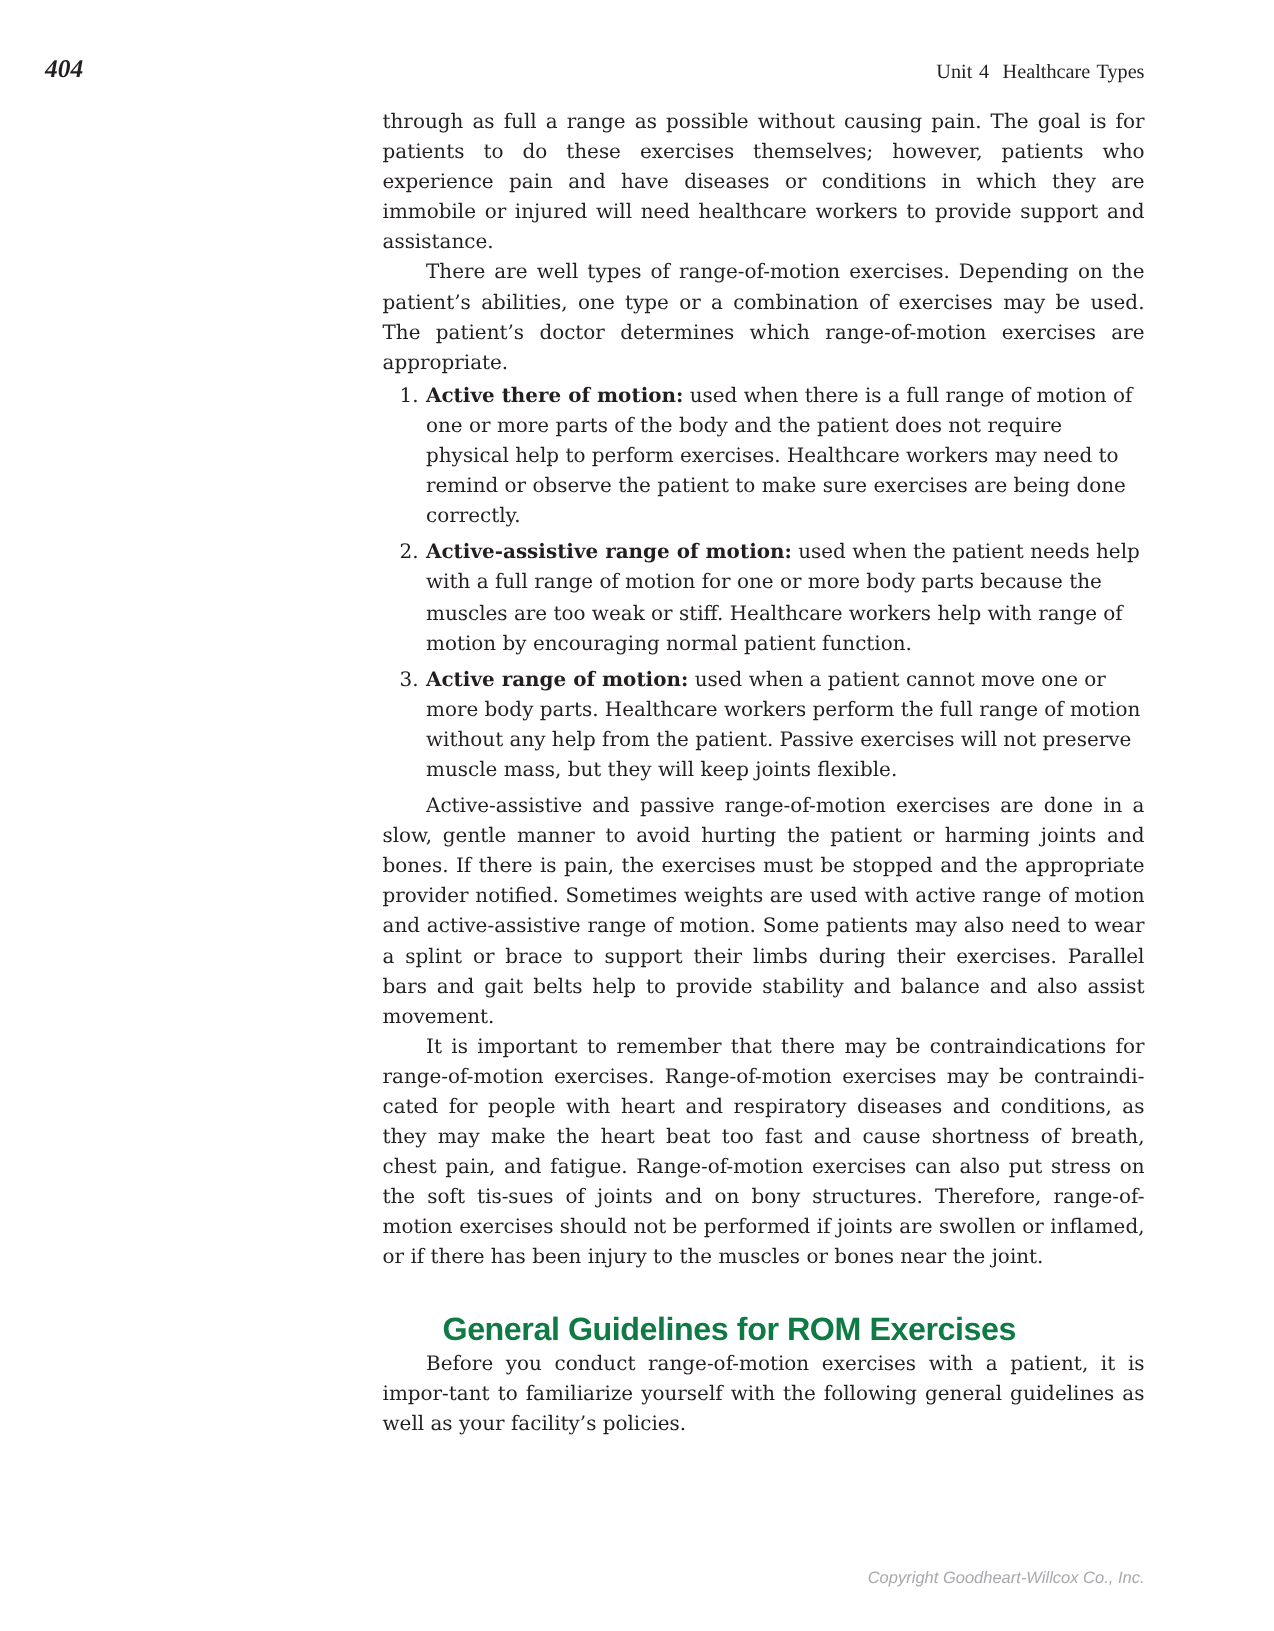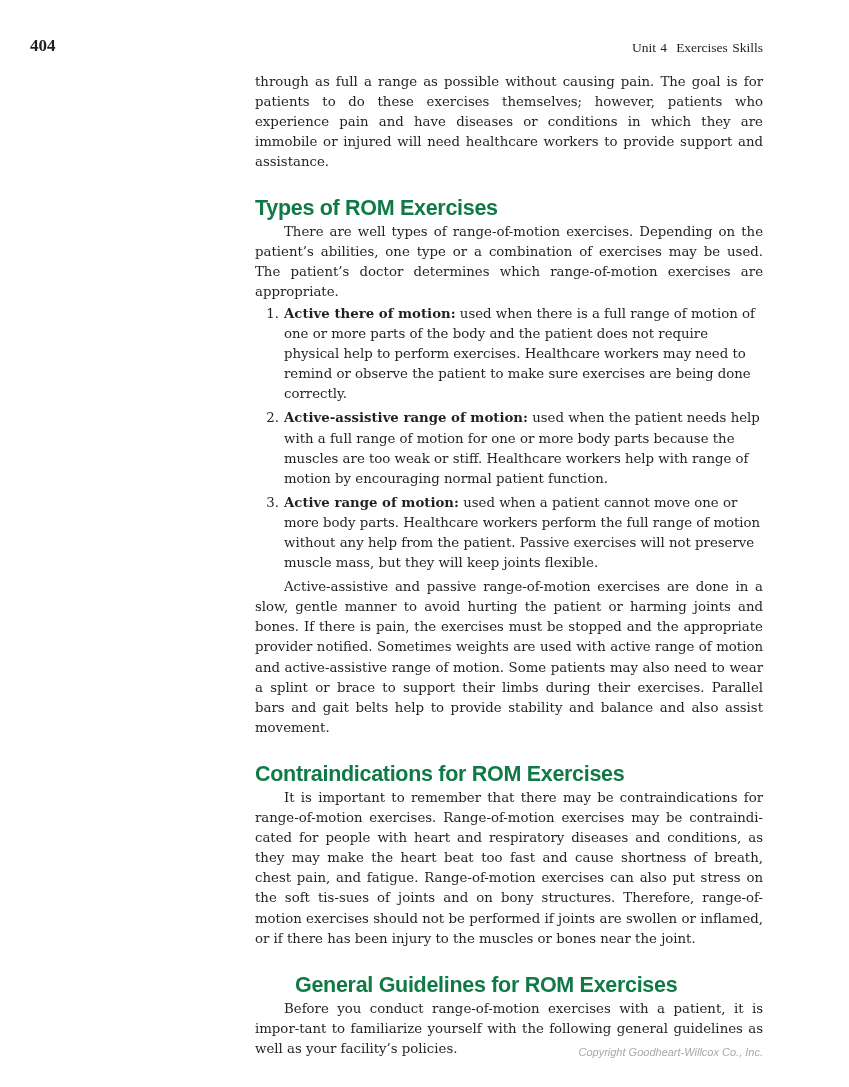--- a/index.html
+++ b/index.html
@@ -1,17 +1,17 @@
 <!DOCTYPE html>
 <html><head>
 <meta charset="utf-8">
 <style>
   html, body { margin: 0; padding: 0; background: #ffffff; }
   body { width: 849px; height: 1087px; position: relative; overflow: hidden; color: #231f20; }
-  .page-number { position: absolute; left: 30px; top: 36px; font-family: "Liberation Serif", serif; font-weight: bold; font-size: 17px; }
+  .page-number { position: absolute; left: 30px; top: 36px; font-family: "Liberation Serif", serif; font-weight: bold; font-size: 17px; font-style: italic; }
   .running-head { position: absolute; right: 86px; top: 40px; font-family: "Liberation Serif", serif; font-size: 13.5px; word-spacing: 1px; }
   .running-head .gap { display: inline-block; width: 9px; }
   .content { position: absolute; left: 255px; top: 72px; width: 508px; font-family: "DejaVu Serif", serif; font-size: 13.3px; line-height: 20.1px; }
   p { margin: 0; text-align: justify; }
   p.indent { text-indent: 29px; }
   .last-left { text-align-last: left; }
   h2 { font-family: "Liberation Sans", sans-serif; font-weight: bold; color: #0f7a45; font-size: 21.5px; margin: 0; letter-spacing: -0.3px; }
   .h-types { margin-top: 26px; margin-bottom: 3px; }
   .h-contra { margin-top: 26px; margin-bottom: 4px; }
   .h-general { margin-top: 26px; margin-bottom: 4px; margin-left: 40px; }
@@ -19,46 +19,44 @@
   ol li { position: relative; padding-left: 29px; margin-bottom: 4px; text-align: left; }
   ol li .num { position: absolute; left: 0; width: 24px; text-align: right; }
   ol li .term { font-weight: bold; }
   .copyright { position: absolute; right: 86px; top: 1046px; font-family: "Liberation Sans", sans-serif; font-size: 11px; color: #a7a9ac; font-style: italic; }
 </style>
 </head>
 <body>
 
 <div class="page-number">404</div>
 <div class="running-head">
-  <span>Unit 4</span><span class="gap"></span><span>Exercises Skills</span>
+  <span>Unit 4</span><span class="gap"></span><span>Healthcare Types</span>
 </div>
 
 <div class="content">
   <p class="last-left">through as full a range as possible without causing pain. The goal is for patients to do these exercises themselves; however, patients who experience pain and have diseases or conditions in which they are immobile or injured will need healthcare workers to provide support and assistance.</p>
 
-  <h2 class="h-types">Types of ROM Exercises</h2>
   <p class="indent last-left">There are well types of range-of-motion exercises. Depending on the patient’s abilities, one type or a combination of exercises may be used. The patient’s doctor determines which range-of-motion exercises are appropriate.</p>
 
   <ol>
     <li>
       <span class="num">1.</span>
       <span class="term">Active there of motion:</span><span> used when there is a full range of motion of one or more parts of the body and the patient does not require physical help to perform exercises. Healthcare workers may need to remind or observe the patient to make sure exercises are being done correctly.</span>
     </li>
     <li>
       <span class="num">2.</span>
       <span class="term">Active-assistive range of motion:</span><span> used when the patient needs help with a full range of motion for one or more body parts because the muscles are too weak or stiff. Healthcare workers help with range of motion by encouraging normal patient function.</span>
     </li>
     <li>
       <span class="num">3.</span>
       <span class="term">Active range of motion:</span><span> used when a patient cannot move one or more body parts. Healthcare workers perform the full range of motion without any help from the patient. Passive exercises will not preserve muscle mass, but they will keep joints flexible.</span>
     </li>
   </ol>
 
   <p class="indent last-left">Active-assistive and passive range-of-motion exercises are done in a slow, gentle manner to avoid hurting the patient or harming joints and bones. If there is pain, the exercises must be stopped and the appropriate provider notified. Sometimes weights are used with active range of motion and active-assistive range of motion. Some patients may also need to wear a splint or brace to support their limbs during their exercises. Parallel bars and gait belts help to provide stability and balance and also assist movement.</p>
 
-  <h2 class="h-contra">Contraindications for ROM Exercises</h2>
   <p class="indent last-left">It is important to remember that there may be contraindications for range-of-motion exercises. Range-of-motion exercises may be contraindi-cated for people with heart and respiratory diseases and conditions, as they may make the heart beat too fast and cause shortness of breath, chest pain, and fatigue. Range-of-motion exercises can also put stress on the soft tis-sues of joints and on bony structures. Therefore, range-of-motion exercises should not be performed if joints are swollen or inflamed, or if there has been injury to the muscles or bones near the joint.</p>
 
   <h2 class="h-general">General Guidelines for ROM Exercises</h2>
   <p class="indent last-left">Before you conduct range-of-motion exercises with a patient, it is impor-tant to familiarize yourself with the following general guidelines as well as your facility’s policies.</p>
 </div>
 
 <div class="copyright">Copyright Goodheart-Willcox Co., Inc.</div>
 
 </body></html>

